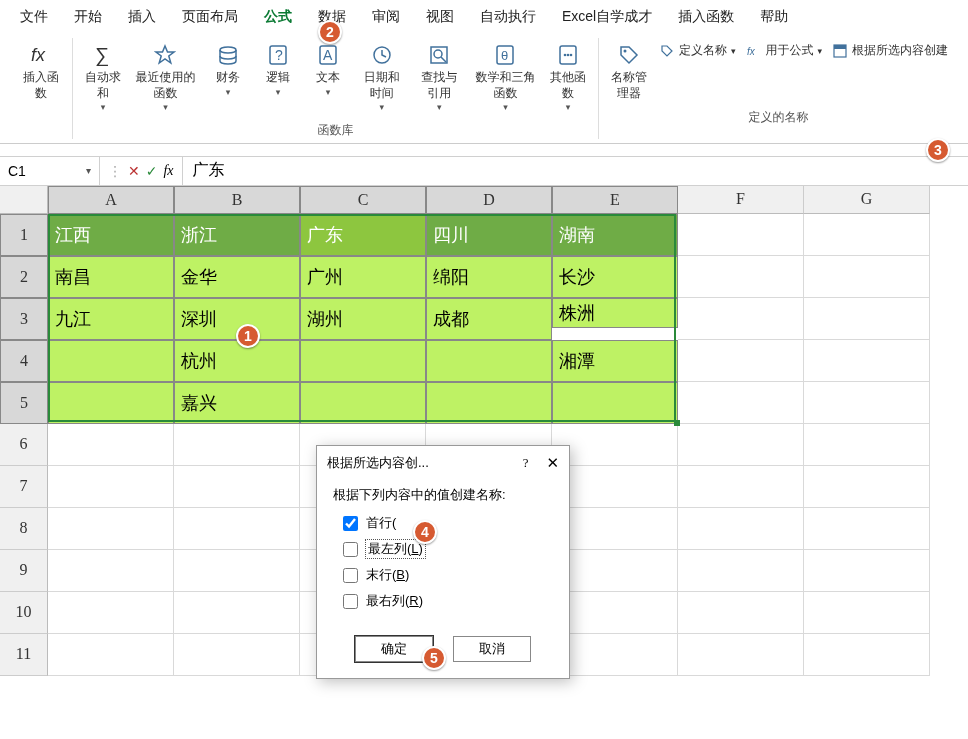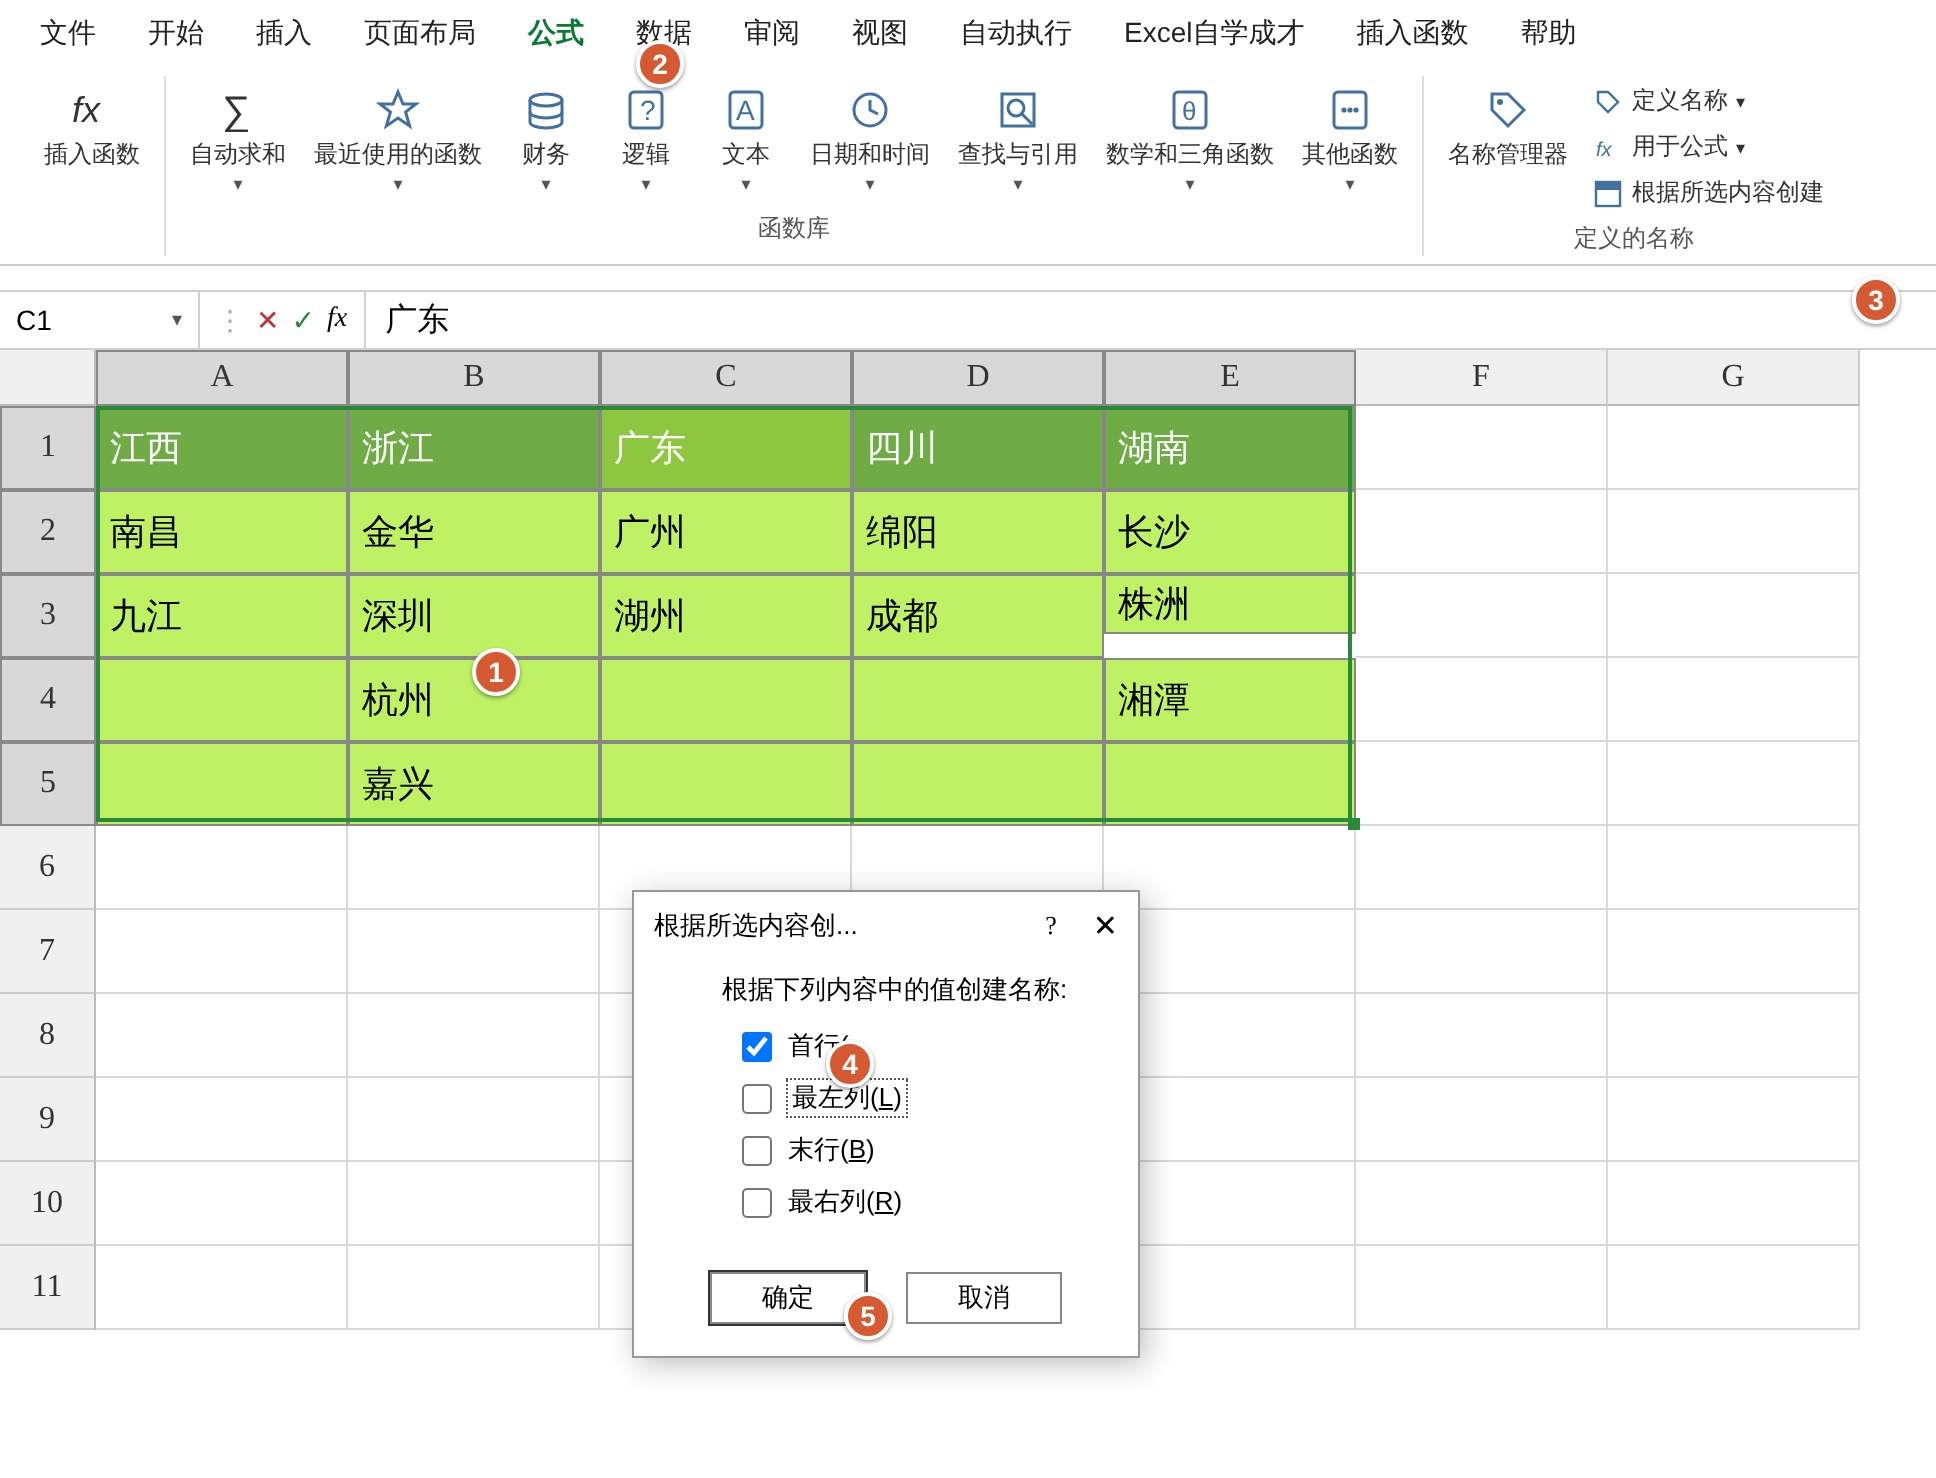--- a/index.html
+++ b/index.html
@@ -44,21 +44,21 @@
 .hdr.active { background: #8dc63f; }
 .sel { background: #bef264; border: 1px solid #888; }
 .selection-outline { position: absolute; border: 2px solid #2a8a3a; pointer-events: none; }
 .fill-handle { position:absolute; width:6px; height:6px; background:#2a8a3a; }
 
 .dialog { position: absolute; left: 316px; top: 445px; width: 254px; background: #fff; border: 1px solid #999; box-shadow: 3px 3px 14px rgba(0,0,0,.25); font-size: 13px; }
 .dialog-title { display: flex; align-items: center; padding: 8px 10px; font-size: 13px; }
 .dialog-title .t-text { flex: 1; }
 .dialog-title .help { margin-right: 18px; cursor: pointer; font-family: serif; }
 .dialog-title .close { cursor: pointer; font-size: 15px; }
-.dialog-body { padding: 6px 16px 4px 16px; margin-left: 28px; }
+.dialog-body { padding: 6px 16px 4px 16px; }
 .dialog-body .prompt { margin-bottom: 10px; }
 .opt { display: flex; align-items: center; margin: 8px 0 8px 10px; font-size: 13px; }
 .opt input { margin-right: 8px; width: 15px; height: 15px; }
 .opt .u { text-decoration: underline; }
 .opt .dotted { outline: 1px dotted #555; padding: 0 2px; }
 .dialog-buttons { display: flex; justify-content: center; gap: 20px; padding: 14px 0 16px 0; }
 .dialog-buttons button { width: 78px; height: 26px; border: 1px solid #888; background: #fff; font-size: 13px; cursor: pointer; }
 .dialog-buttons button.primary { outline: 1px solid #333; }
 
 .badge { position: absolute; width: 24px; height: 24px; border-radius: 50%; background: #d65a31; color: #fff; font-size: 14px; font-weight: bold; display: flex; align-items: center; justify-content: center; border: 2px solid #fff; box-shadow: 0 1px 2px rgba(0,0,0,.4); z-index: 50; }
@@ -198,21 +198,21 @@
     <div class="ribbon-row" style="align-items:flex-start;">
       <div class="ribbon-btn">
         <div class="icon-slot">
             <svg width="24" height="24">
               <path d="M4 4h8l8 8-8 8-8-8z" fill="none" stroke="#41719c" stroke-width="1.5"></path>
               <circle cx="8" cy="8" r="1.5" fill="#41719c"></circle>
             </svg>
           </div>
         <span class="label">名称管理器</span>
       </div>
-      <div style="display:flex; flex-direction:column; gap:2px; padding-top:2px;">
+      <div style="display:flex; flex-direction:row; gap:2px; padding-top:2px;">
         <div class="small-cmd">
           <span class="mini-icon">
               <svg width="14" height="14">
                 <path d="M2 2h5l5 5-5 5-5-5z" fill="none" stroke="#41719c" stroke-width="1.2"></path>
               </svg>
             </span>
           <span>定义名称</span>
           <span class="chev-r">▾</span>
         </div>
         <div class="small-cmd">

